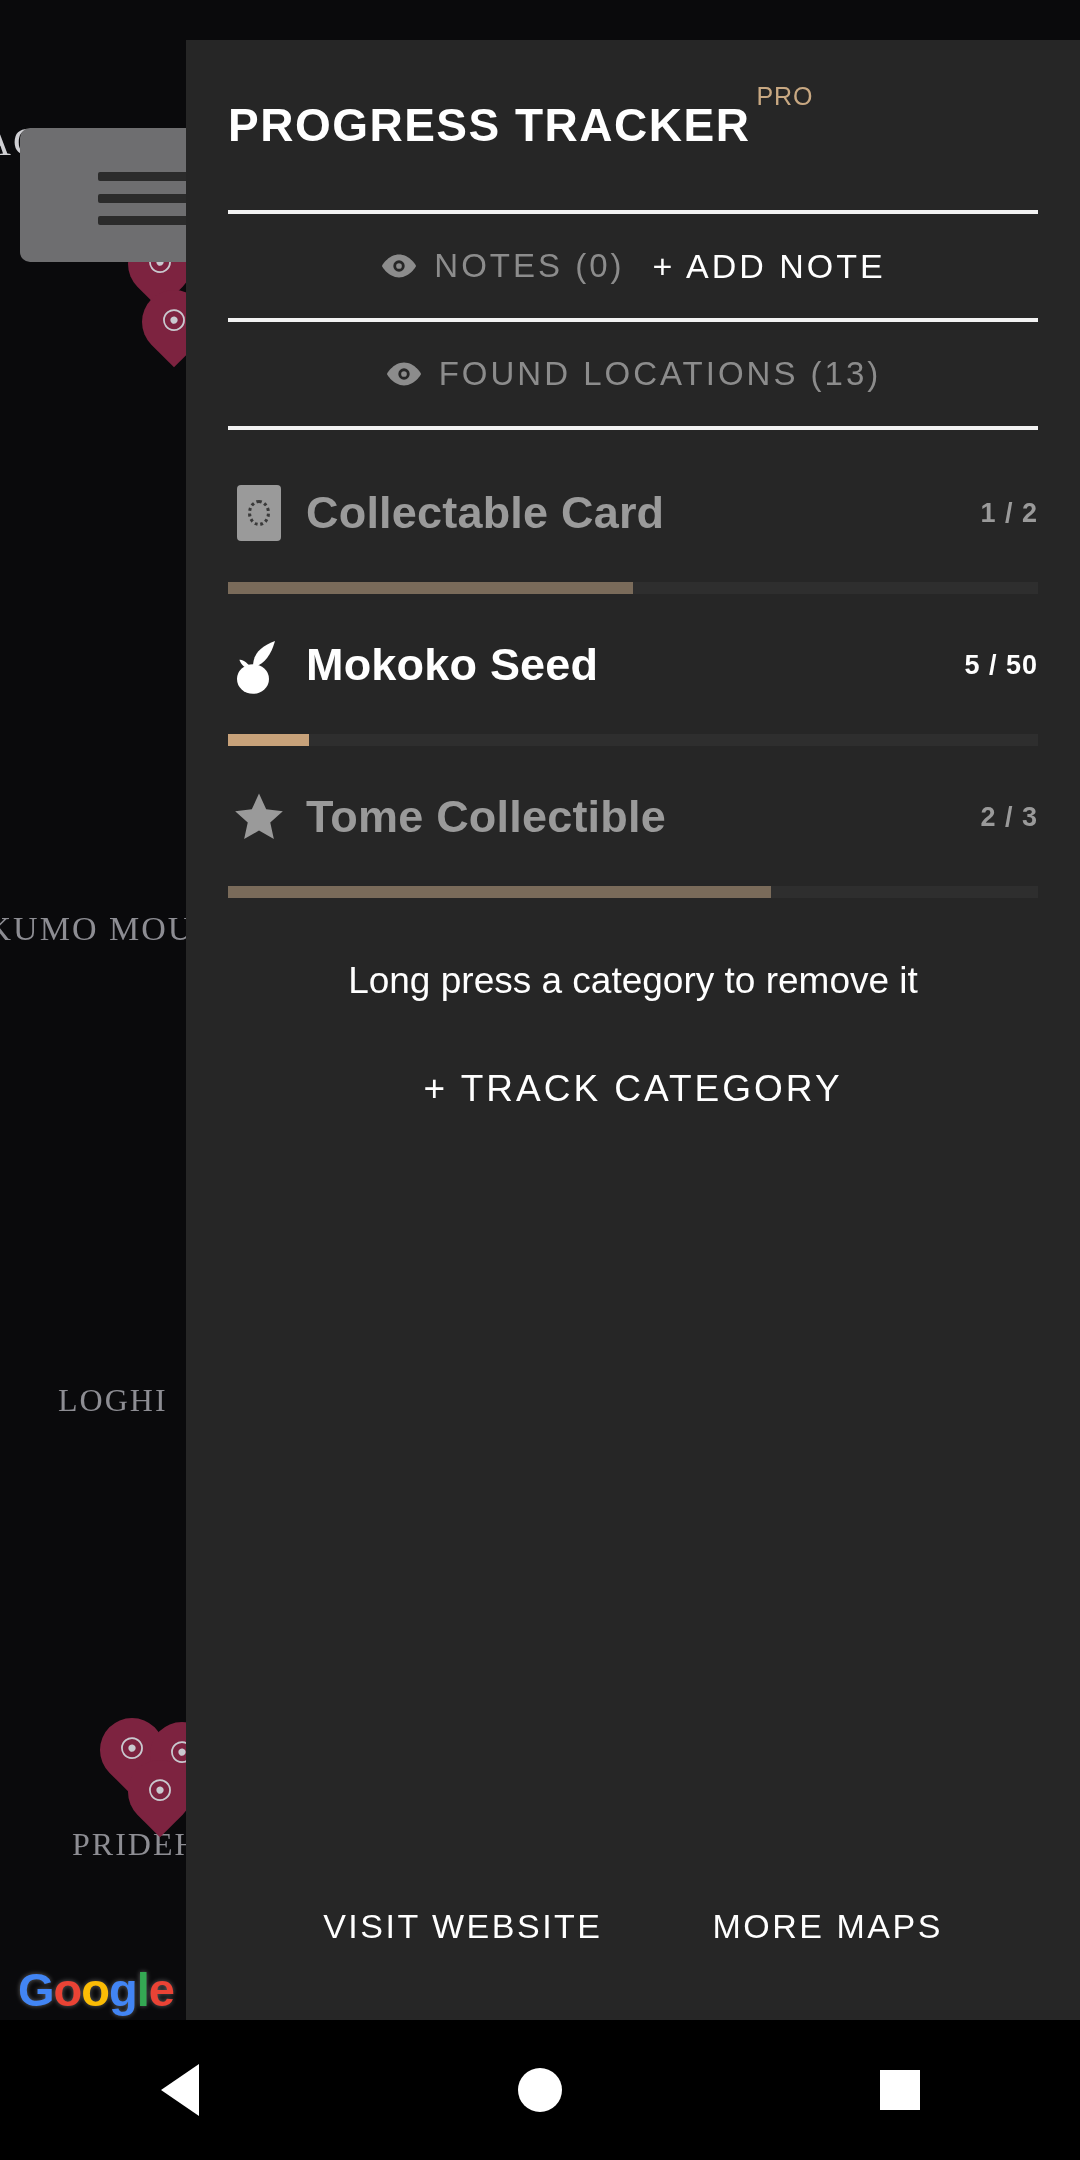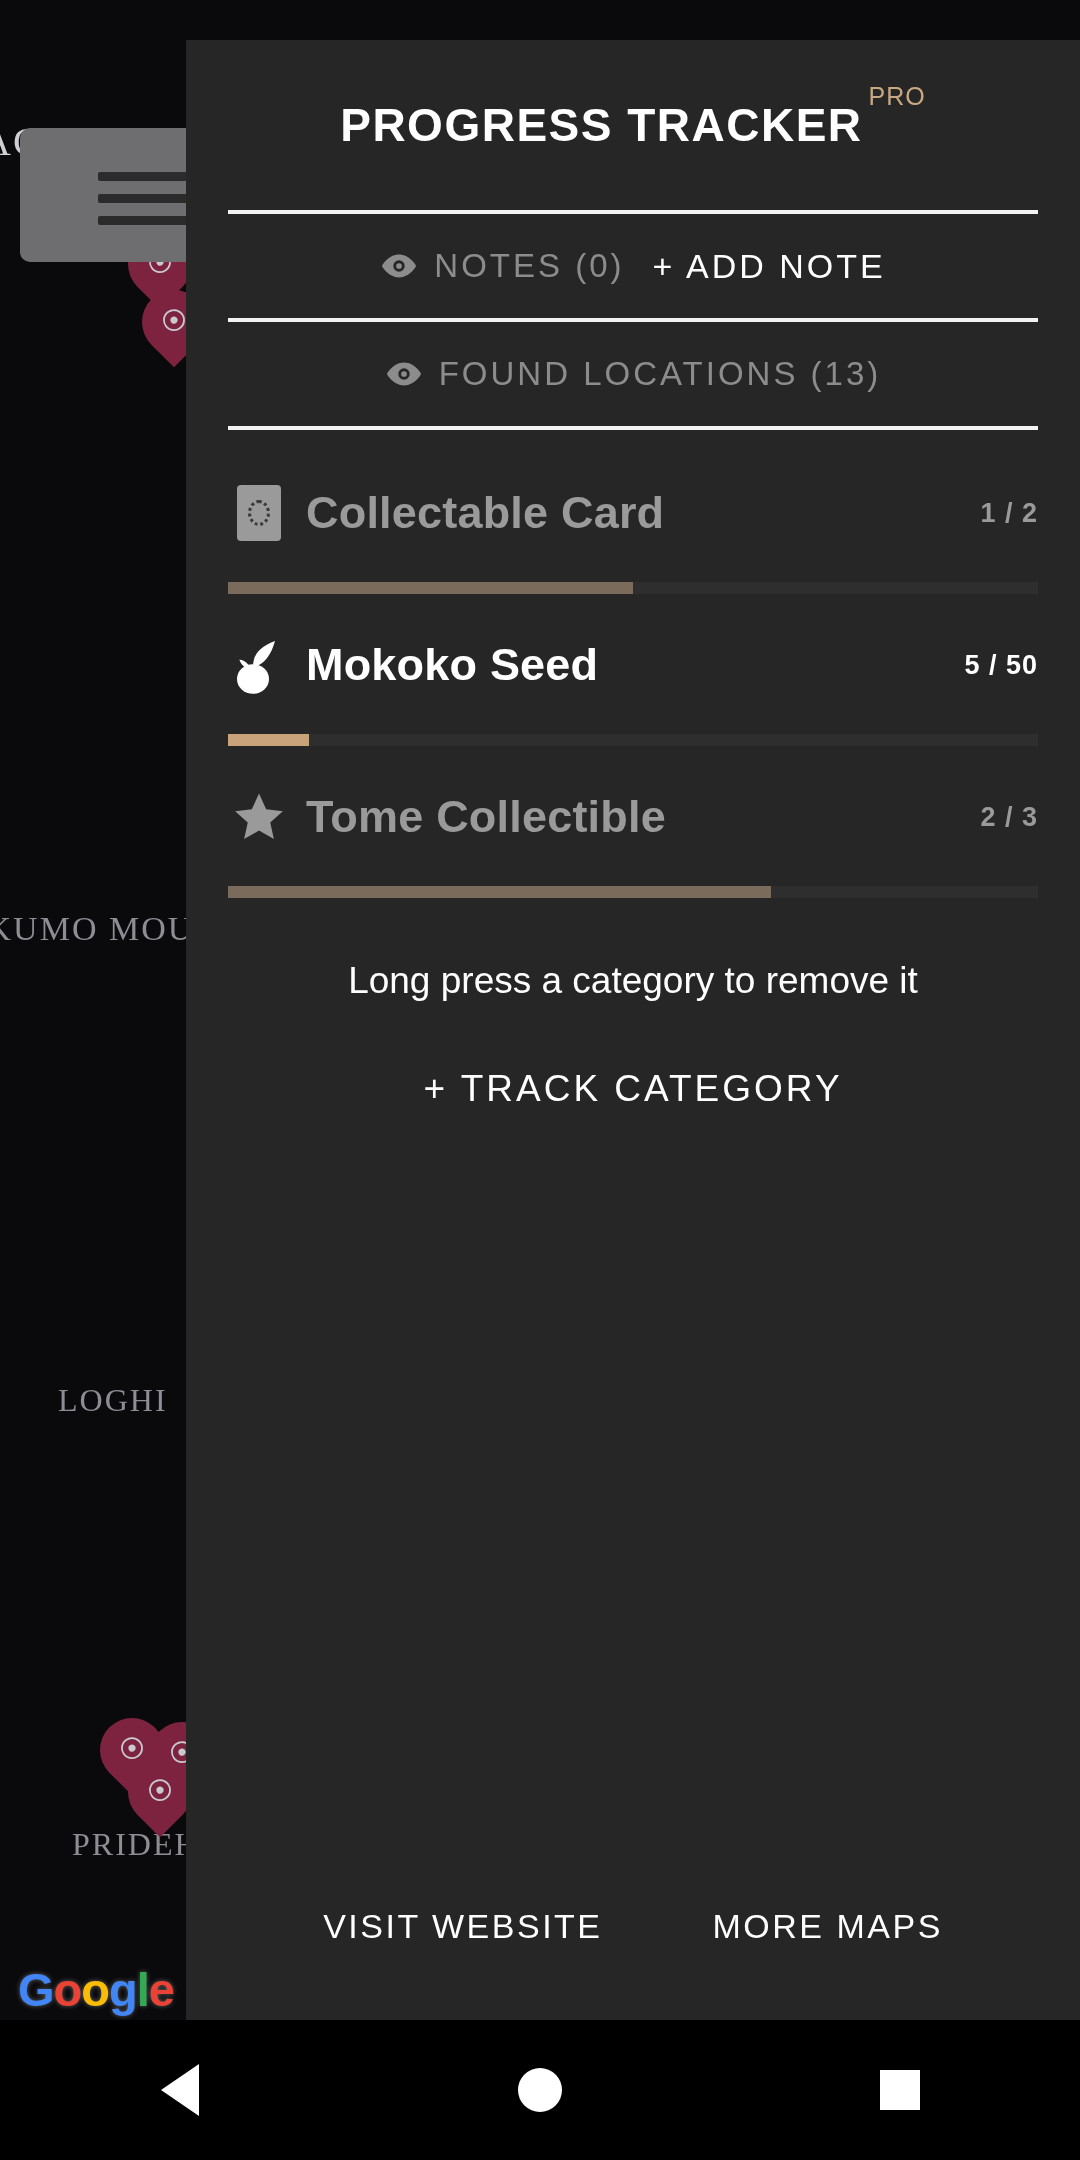--- a/index.html
+++ b/index.html
@@ -69,21 +69,21 @@
   
   #progress-panel {
     position:absolute; left:186px; top:40px; width:894px; height:1980px;
     background:#262626; z-index:30;
     display:flex; flex-direction:column;
     padding:0 42px;
   }
 
   #panel-title-row {
     position:relative; height:170px;
-    display:flex; align-items:center; justify-content:center;
+    display:flex; align-items:center; 
   }
   #panel-title {
     color:#ffffff; font-size:46px; font-weight:bold; letter-spacing:1.5px;
   }
   #pro-badge {
     color:#c8a882; font-size:25px; letter-spacing:1px;
     margin-left:6px; align-self:flex-start; margin-top:42px;
   }
 
   .divider { height:4px; background:#f2f2f2; width:100%; }

